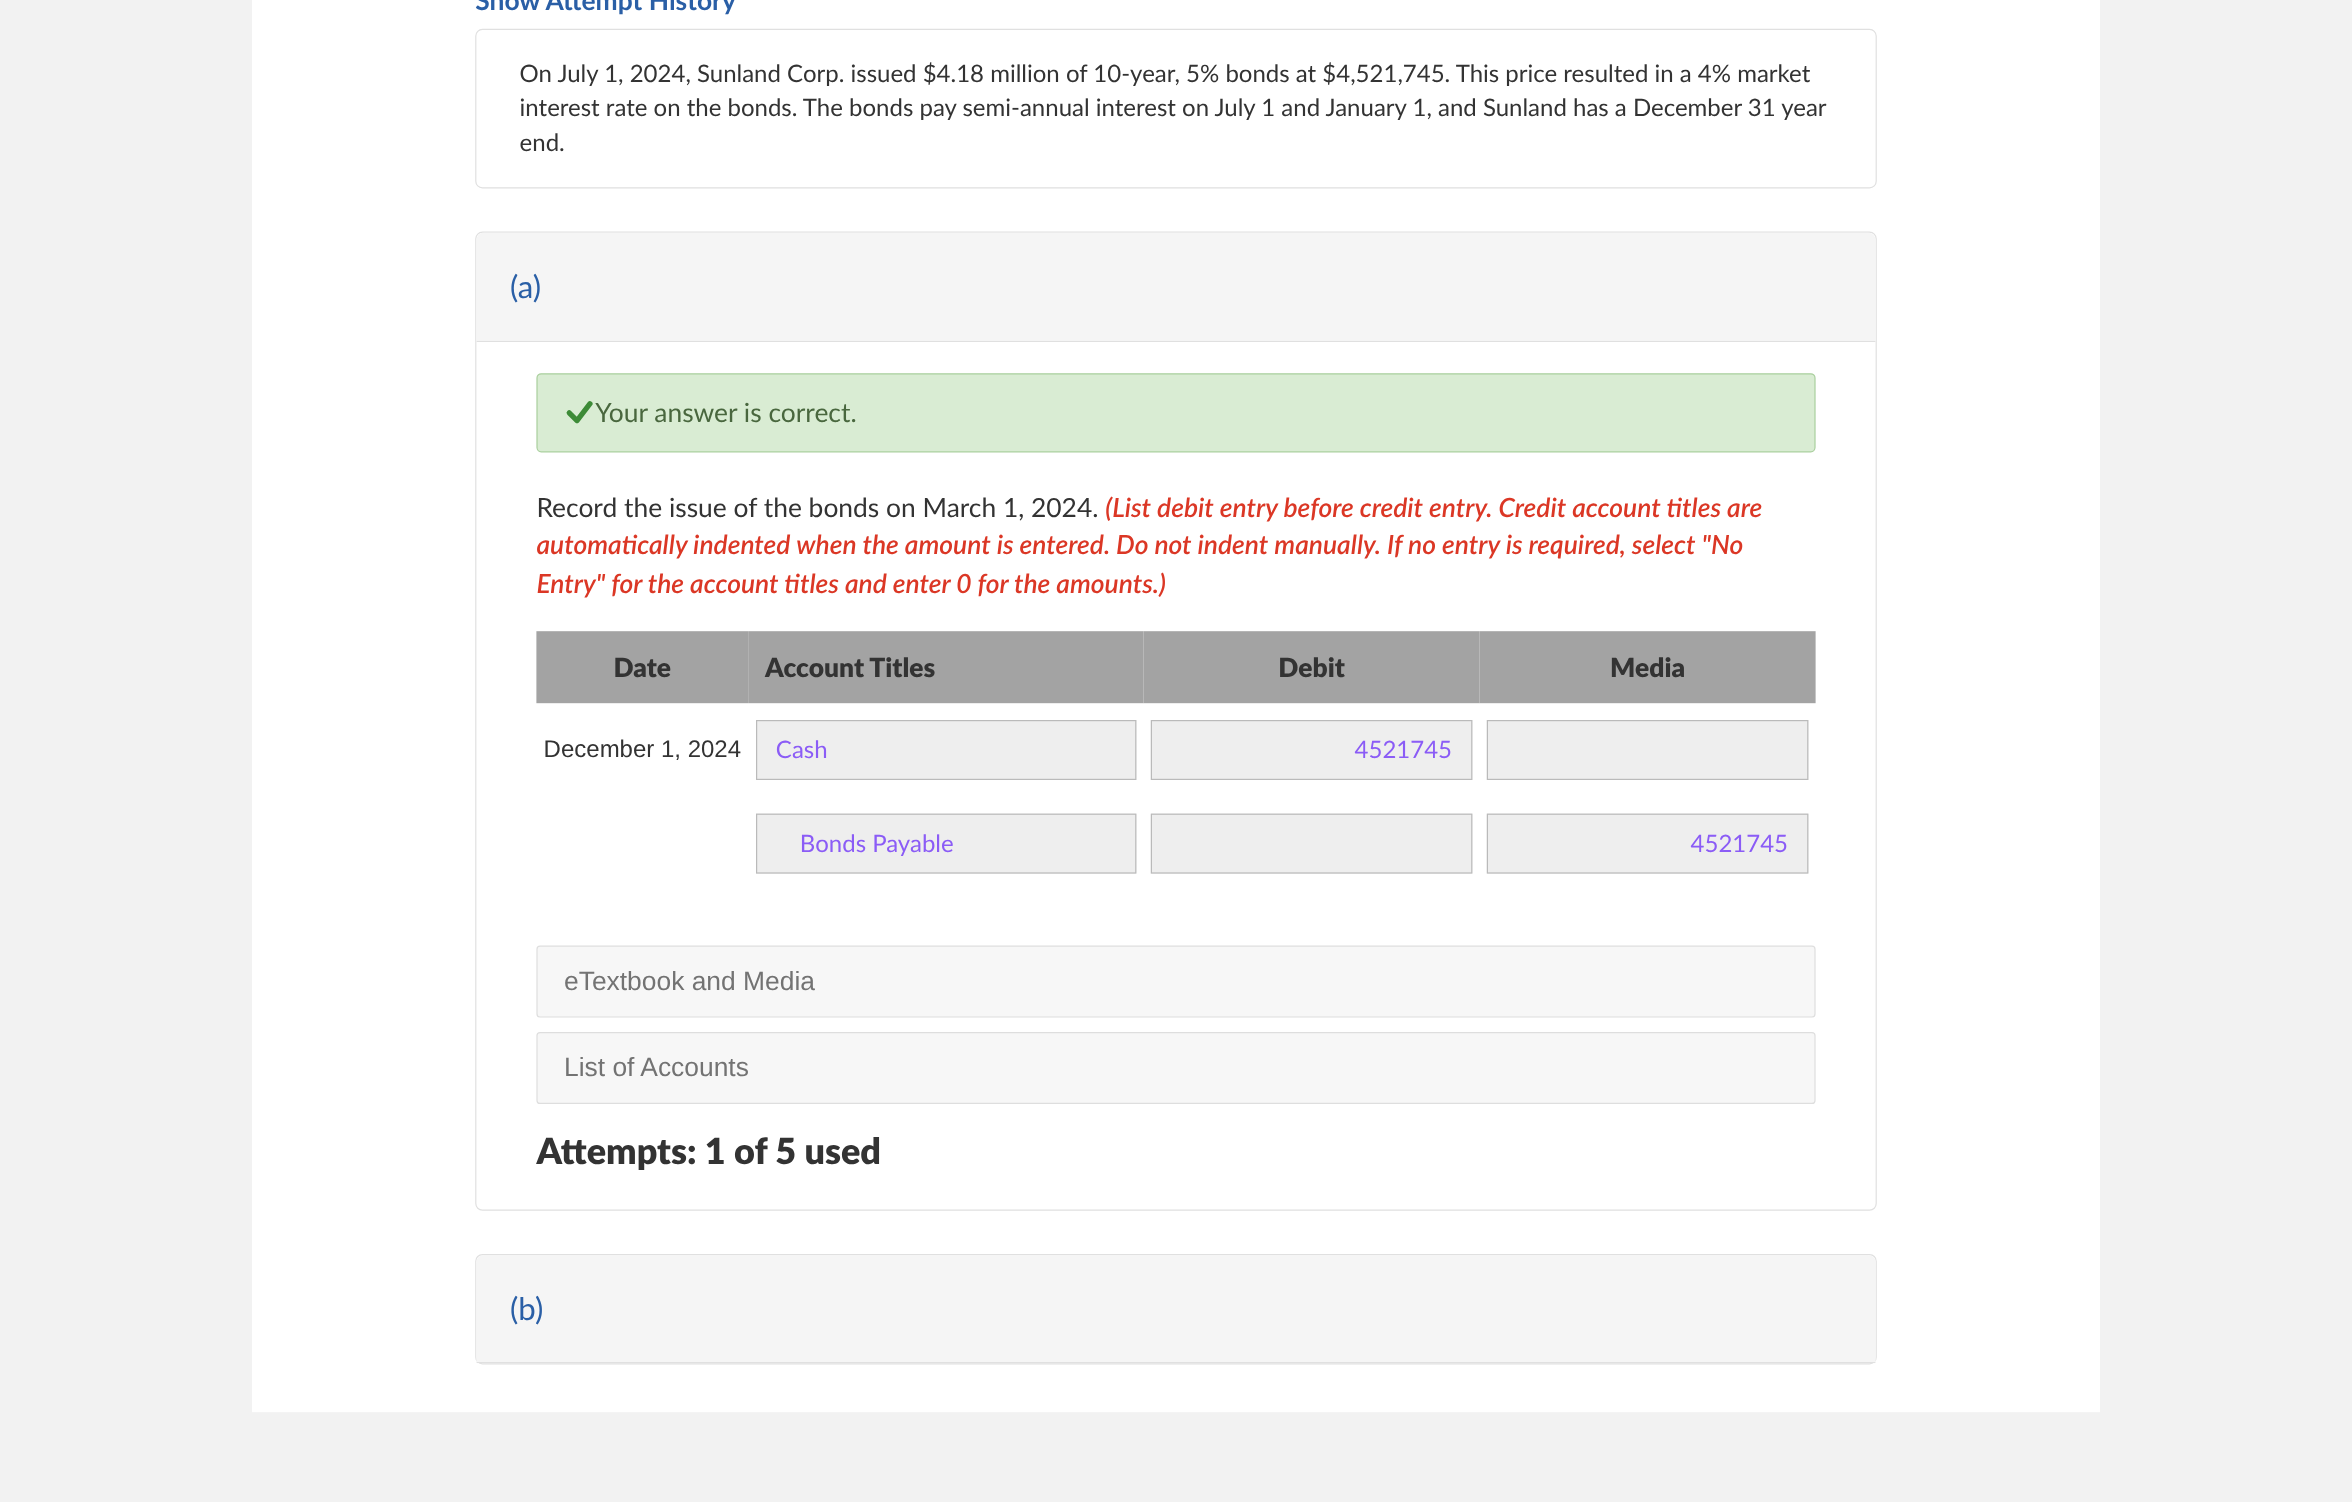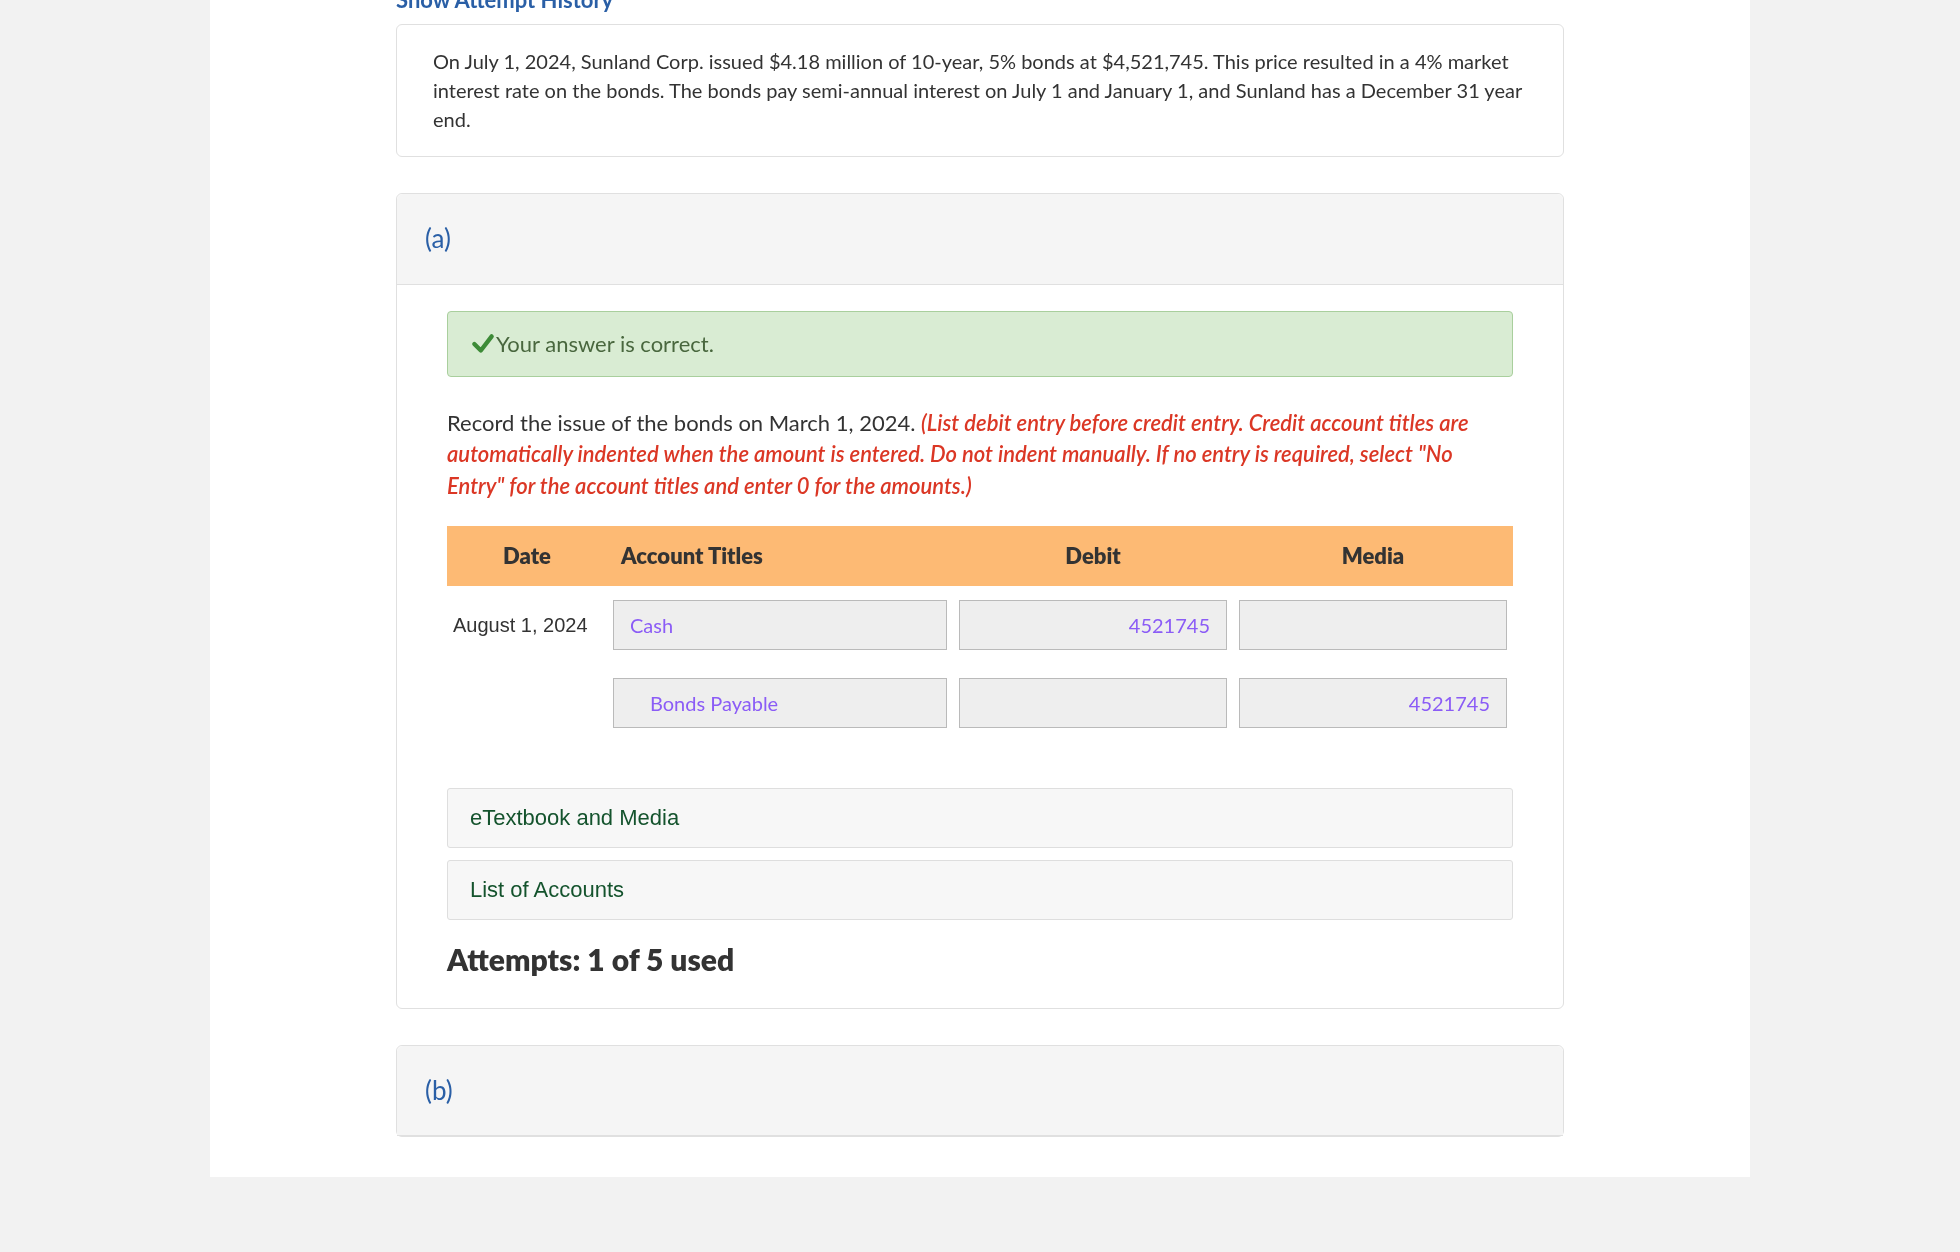--- a/index.html
+++ b/index.html
@@ -83,21 +83,21 @@
   .instructions .red {
     color: #db3725;
     font-style: italic;
     font-weight: 600;
   }
   table.journal {
     width: 100%;
     border-collapse: collapse;
   }
   table.journal thead th {
-    background: #fdba74;
+    background: #a3a3a3;
     text-align: left;
     font-weight: 800;
     font-size: 22px;
     padding: 14px 14px;
   }
   table.journal thead th.col-date { width: 160px; text-align:center;}
   table.journal thead th.col-acct { width: auto; }
   table.journal thead th.col-debit, table.journal thead th.col-credit { width: 280px; text-align:center; }
   table.journal tbody td {
     padding: 14px 6px;
@@ -122,21 +122,21 @@
     display: block;
     width: 100%;
     text-align: left;
     background: #f7f7f7;
     border: 1px solid #dedede;
     border-radius: 3px;
     padding: 16px 22px;
     font-size: 22px;
     margin-top: 12px;
     cursor: pointer;
-    color: #14532d;
+    color: #737373;
   }
   .resource-wrap { margin-top: 46px; }
   .attempts-used {
     text-align: left;
     font-weight: 800;
     font-size: 30px;
     padding: 18px 0 6px 0;
   }
   .page-inner { padding: 0 0 0 0; position: relative;}
   
@@ -185,21 +185,21 @@
           <thead>
             <tr>
               <th class="col-date">Date</th>
               <th class="col-acct">Account Titles</th>
               <th class="col-debit">Debit</th>
               <th class="col-credit">Media</th>
             </tr>
           </thead>
           <tbody>
             <tr>
-              <td class="date-cell">August 1, 2024</td>
+              <td class="date-cell">December 1, 2024</td>
               <td class="acct-col">
                 <div class="field">Cash</div>
               </td>
               <td>
                   <div class="field num">4521745</div>
                 </td>
               <td>
                   <div class="field num"></div>
                 </td>
             </tr>

